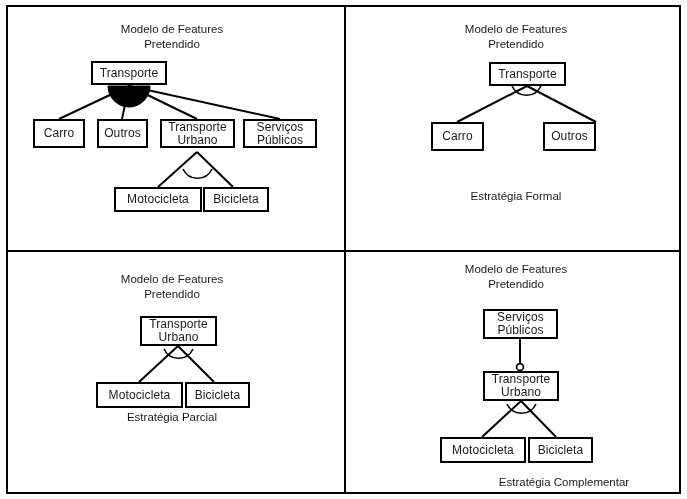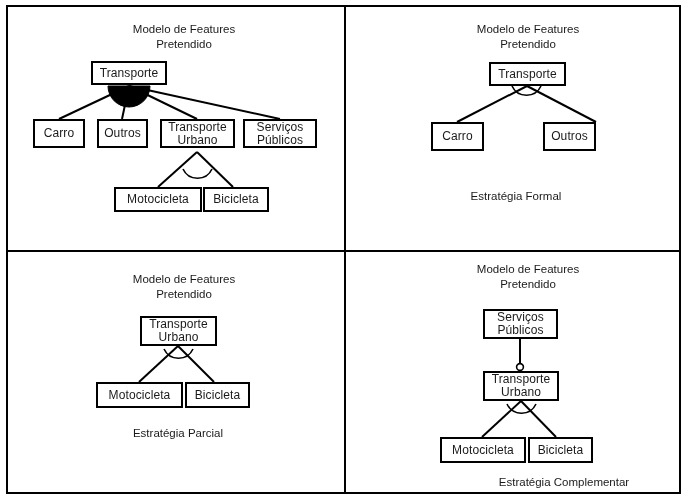--- a/index.html
+++ b/index.html
@@ -82,21 +82,21 @@
   .node .ln { display: block; }
 
   .caption, .title {
     position: absolute;
     text-align: center;
     font-size: 11.5px;
     line-height: 15px;
     color: #1a1a1a;
     white-space: nowrap;
   }
-  .title { width: 344px; left: 12px; }
+  .title { width: 344px; left: 0; }
   .caption { width: 344px; left: 0; }
   .title .ln { display: block; }
 </style>
 </head>
 <body>
 
 <div id="figure">
 
   <div id="frame"></div>
   <div class="divider-v"></div>
@@ -192,21 +192,21 @@
       <span class="ln">Transporte</span>
       <span class="ln">Urbano</span>
     </div>
     <div class="node" style="left:96px; top:133px; width:87px; height:26px;">
       <span class="ln">Motocicleta</span>
     </div>
     <div class="node" style="left:185px; top:133px; width:65px; height:26px;">
       <span class="ln">Bicicleta</span>
     </div>
 
-    <div class="caption" style="top:177px;padding-left:6px;">Estratégia Parcial</div>
+    <div class="caption" style="top:161px;">Estratégia Parcial</div>
   </div>
 
   <div class="quadrant" id="q-br">
 
     <div class="title" style="top:13px;">
       <span class="ln">Modelo de Features</span>
       <span class="ln">Pretendido</span>
     </div>
 
     <svg class="svg-layer" viewBox="0 0 344 250">

